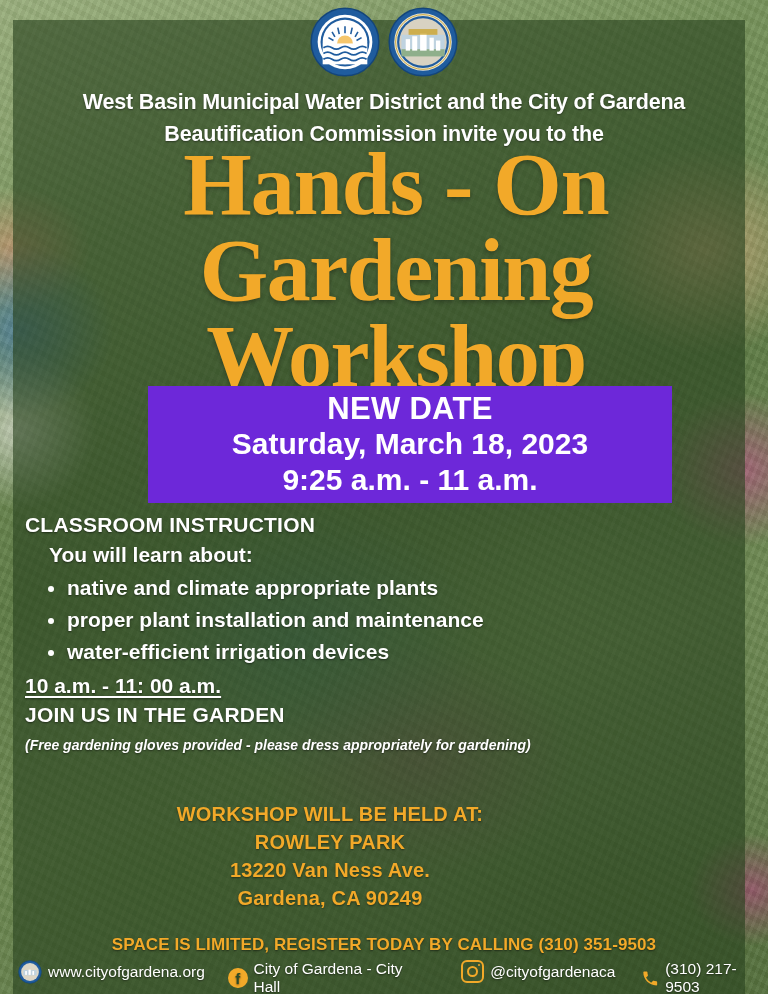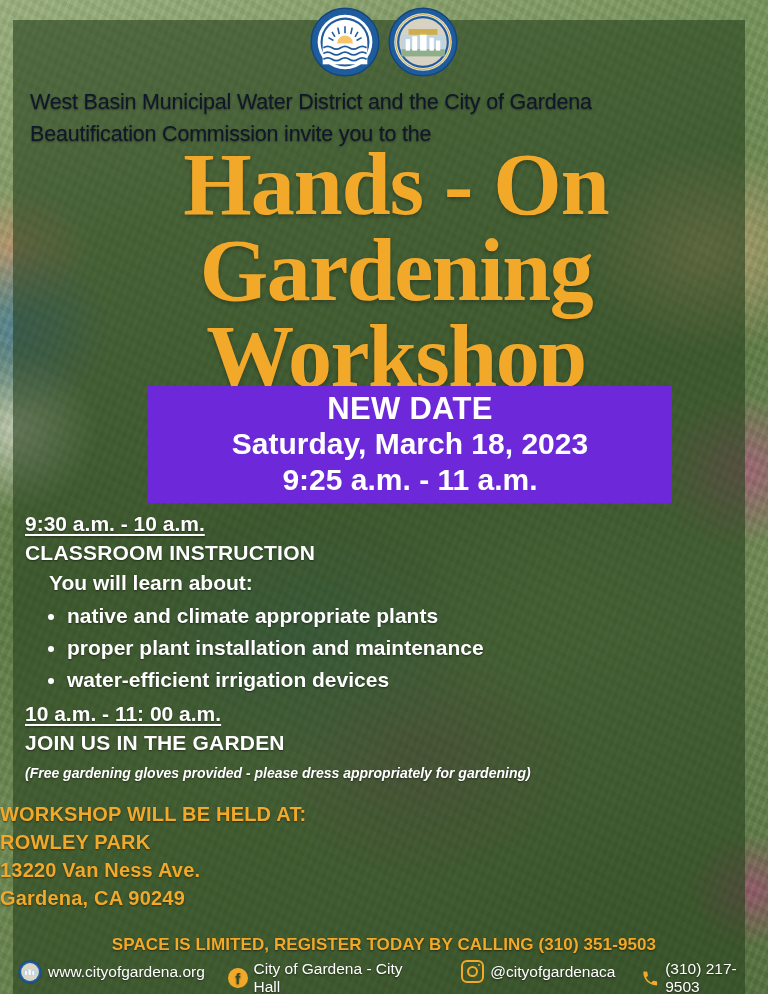--- a/index.html
+++ b/index.html
@@ -37,22 +37,22 @@
   .panel{position:absolute;left:13px;top:20px;width:732px;height:974px;
     background:rgba(40,66,30,.62);}
 
   .content{position:absolute;inset:0;}
 
   
   .logos{position:absolute;top:6px;left:0;width:768px;display:flex;justify-content:center;gap:6px;}
   .seal{width:72px;height:72px;}
 
   
-  .header{position:absolute;top:86px;left:30px;width:708px;
-    color:#0f172a;font-weight:normal;font-size:21.5px;line-height:32px;
+  .header{position:absolute;top:86px;left:30px;width:708px;text-align:center;
+    color:#ffffff;font-weight:bold;font-size:21.5px;line-height:32px;
     letter-spacing:-.2px;text-shadow:0 1px 2px rgba(0,0,0,.45);}
 
   
   .title{position:absolute;top:142px;left:12px;width:768px;text-align:center;
     font-family:"Liberation Serif", serif;font-weight:bold;
     color:#F2A929;font-size:88px;line-height:86px;letter-spacing:-1px;
     text-shadow:0 2px 4px rgba(0,0,0,.30);}
   .title .l2{letter-spacing:-1.5px;}
 
   
@@ -68,21 +68,21 @@
     text-shadow:0 1px 2px rgba(0,0,0,.5);}
   .time{font-weight:bold;font-size:21px;line-height:28px;text-decoration:underline;
     text-underline-offset:3px;}
   .caps{font-weight:bold;font-size:21px;line-height:30px;letter-spacing:.2px;}
   .lead{font-weight:bold;font-size:21px;line-height:30px;margin-left:24px;}
   ul.bullets{margin:2px 0 4px 0;padding-left:42px;}
   ul.bullets li{font-weight:bold;font-size:21px;line-height:32px;}
   .note{font-weight:bold;font-style:italic;font-size:14px;line-height:26px;margin-top:2px;}
 
   
-  .loc{position:absolute;left:0;top:800px;width:660px;
+  .loc{position:absolute;left:0;top:800px;width:660px;text-align:center;
     color:#F2A929;font-weight:bold;text-shadow:0 1px 2px rgba(0,0,0,.45);}
   .loc .ln{font-size:20px;line-height:28px;letter-spacing:.2px;}
 
   
   .register{position:absolute;left:0;top:935px;width:768px;text-align:center;
     color:#F2A929;font-weight:bold;font-size:17px;letter-spacing:.1px;
     text-shadow:0 1px 2px rgba(0,0,0,.5);}
   .footbar{position:absolute;left:0;top:960px;width:768px;height:34px;
     display:flex;align-items:flex-start;color:#ffffff;font-size:15.5px;
     text-shadow:0 1px 2px rgba(0,0,0,.55);}
@@ -166,21 +166,20 @@
       <div class="l2">Workshop</div>
     </div>
 
     <div class="datebox">
       <div class="d1">NEW DATE</div>
       <div class="d2">Saturday, March 18, 2023</div>
       <div class="d3">9:25 a.m. - 11 a.m.</div>
     </div>
 
     <div class="sched">
-      <div class="time">9:30 a.m. - 10 a.m.</div>
       <div class="caps">CLASSROOM INSTRUCTION</div>
       <div class="lead">You will learn about:</div>
       <ul class="bullets">
         <li>native and climate appropriate plants</li>
         <li>proper plant installation and maintenance</li>
         <li>water-efficient irrigation devices</li>
       </ul>
       <div class="time">10 a.m. - 11: 00 a.m.</div>
       <div class="caps">JOIN US IN THE GARDEN</div>
       <div class="note">(Free gardening gloves provided - please dress appropriately for gardening)</div>

